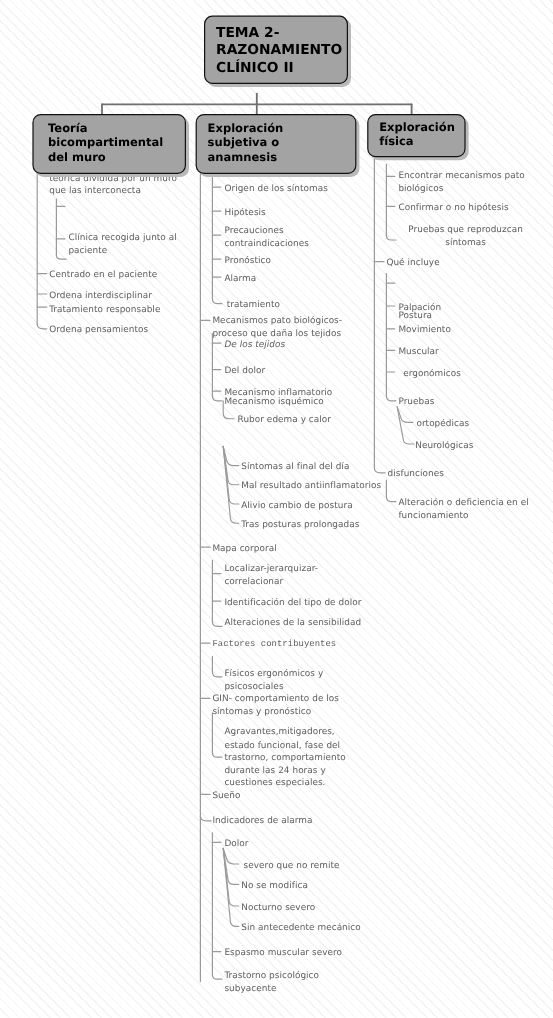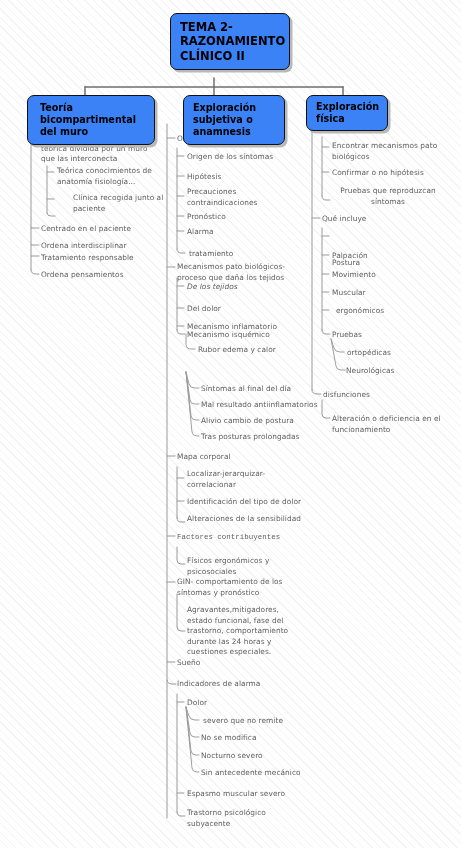--- a/index.html
+++ b/index.html
@@ -30,21 +30,21 @@
     width: 461px;
     height: 848px;
   }
 
   
   .node-box {
     position: absolute;
     box-sizing: border-box;
     border: 1.6px solid #111111;
     border-radius: 7px;
-    background: #3b82f6;
+    background: #a3a3a3;
     box-shadow: 2.5px 2.5px 0 0 #b9b9b9;
     color: #000000;
     font-weight: bold;
     line-height: 1.25;
     padding: 6px 8px 6px 9px;
     z-index: 5;
   }
   .node-root {
     font-size: 11.5px;
   }
@@ -187,35 +187,33 @@
     <span>TEMA 2-
 RAZONAMIENTO
 CLÍNICO II</span>
   </div>
 
   <div class="node-box node-branch" style="left:27px; top:95px; width:128px;padding-left:12px;">
     <span>Teoría bicompartimental
 del muro</span>
   </div>
 
-  <div class="node-box node-branch" style="left:163px; top:95px; width:102px;margin-left:20px;">
+  <div class="node-box node-branch" style="left:163px; top:95px; width:134px;">
     <span>Exploración subjetiva o
 anamnesis</span>
   </div>
 
   <div class="node-box node-branch" style="left:306px; top:95px; width:82px; padding-top:5px; padding-bottom:5px;">
     <span>Exploración física</span>
   </div>
 
   <div class="leaf" style="left:41px; top:133px; width:115px;">Tenemos información clínica y
 teórica dividida por un muro
 que las interconecta</div>
-  <div class="leaf" style="left:57px; top:166px; width:105px;">Teórica conocimientos de
-anatomía fisiología...</div>
-  <div class="leaf" style="left:57px; top:193px; width:105px;margin-left:16px;">Clínica recogida junto al
+  <div class="leaf" style="left:57px; top:193px; width:105px;">Clínica recogida junto al
 paciente</div>
   <div class="leaf" style="left:41px; top:224px; width:120px;">Centrado en el paciente</div>
   <div class="leaf" style="left:41px; top:241px; width:120px;">Ordena interdisciplinar</div>
   <div class="leaf" style="left:41px; top:253px; width:120px;">Tratamiento responsable</div>
   <div class="leaf" style="left:41px; top:270px; width:120px;">Ordena pensamientos</div>
 
   <div class="leaf" style="left:177px; top:134px; width:115px;">Objetivos</div>
   <div class="leaf" style="left:187px; top:152px; width:110px;">Origen de los síntomas</div>
   <div class="leaf" style="left:187px; top:172px; width:110px;">Hipótesis</div>
   <div class="leaf" style="left:187px; top:187px; width:110px;">Precauciones

